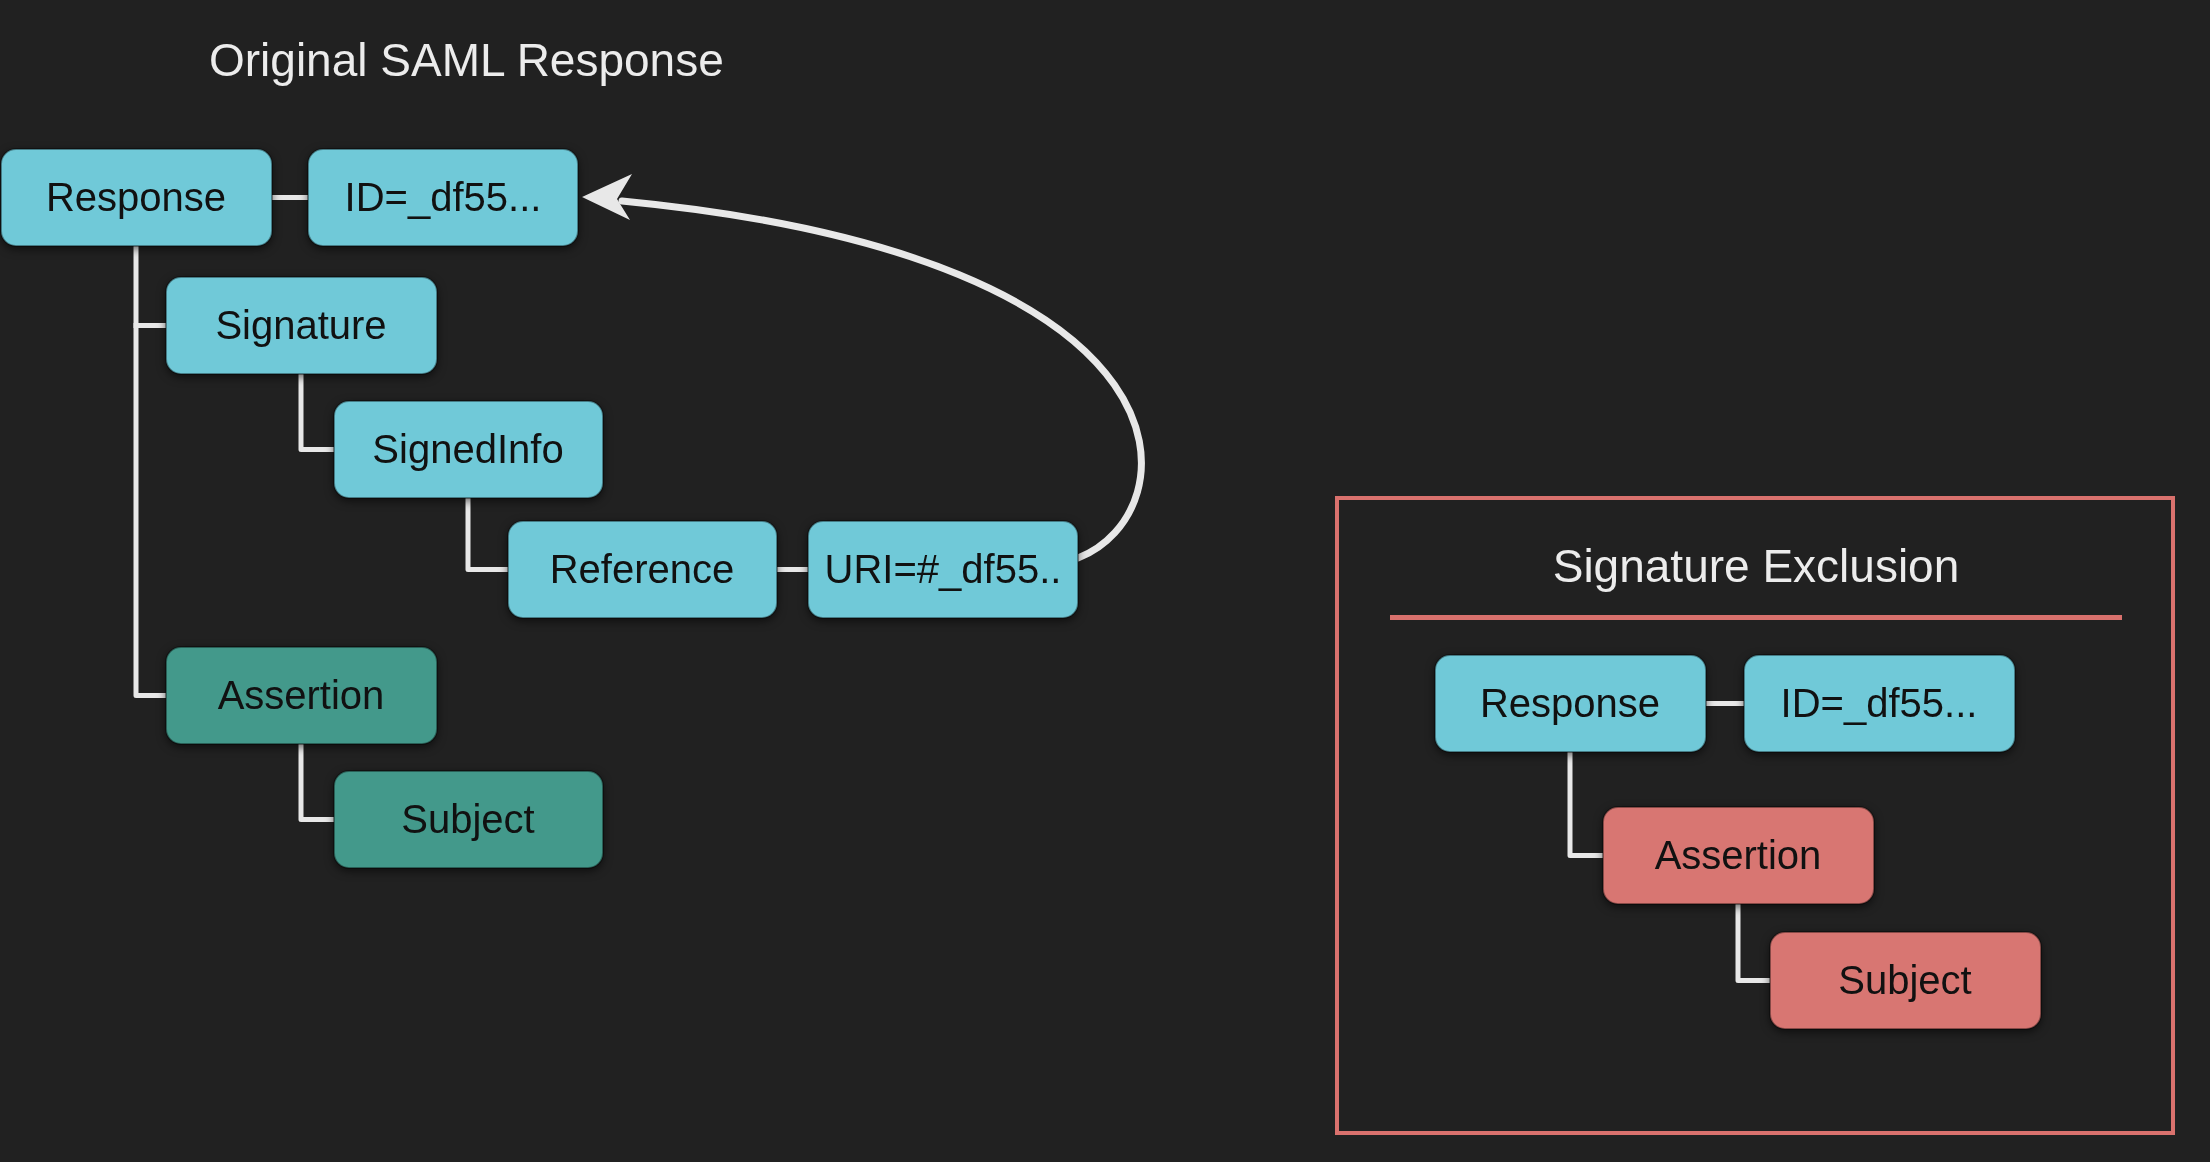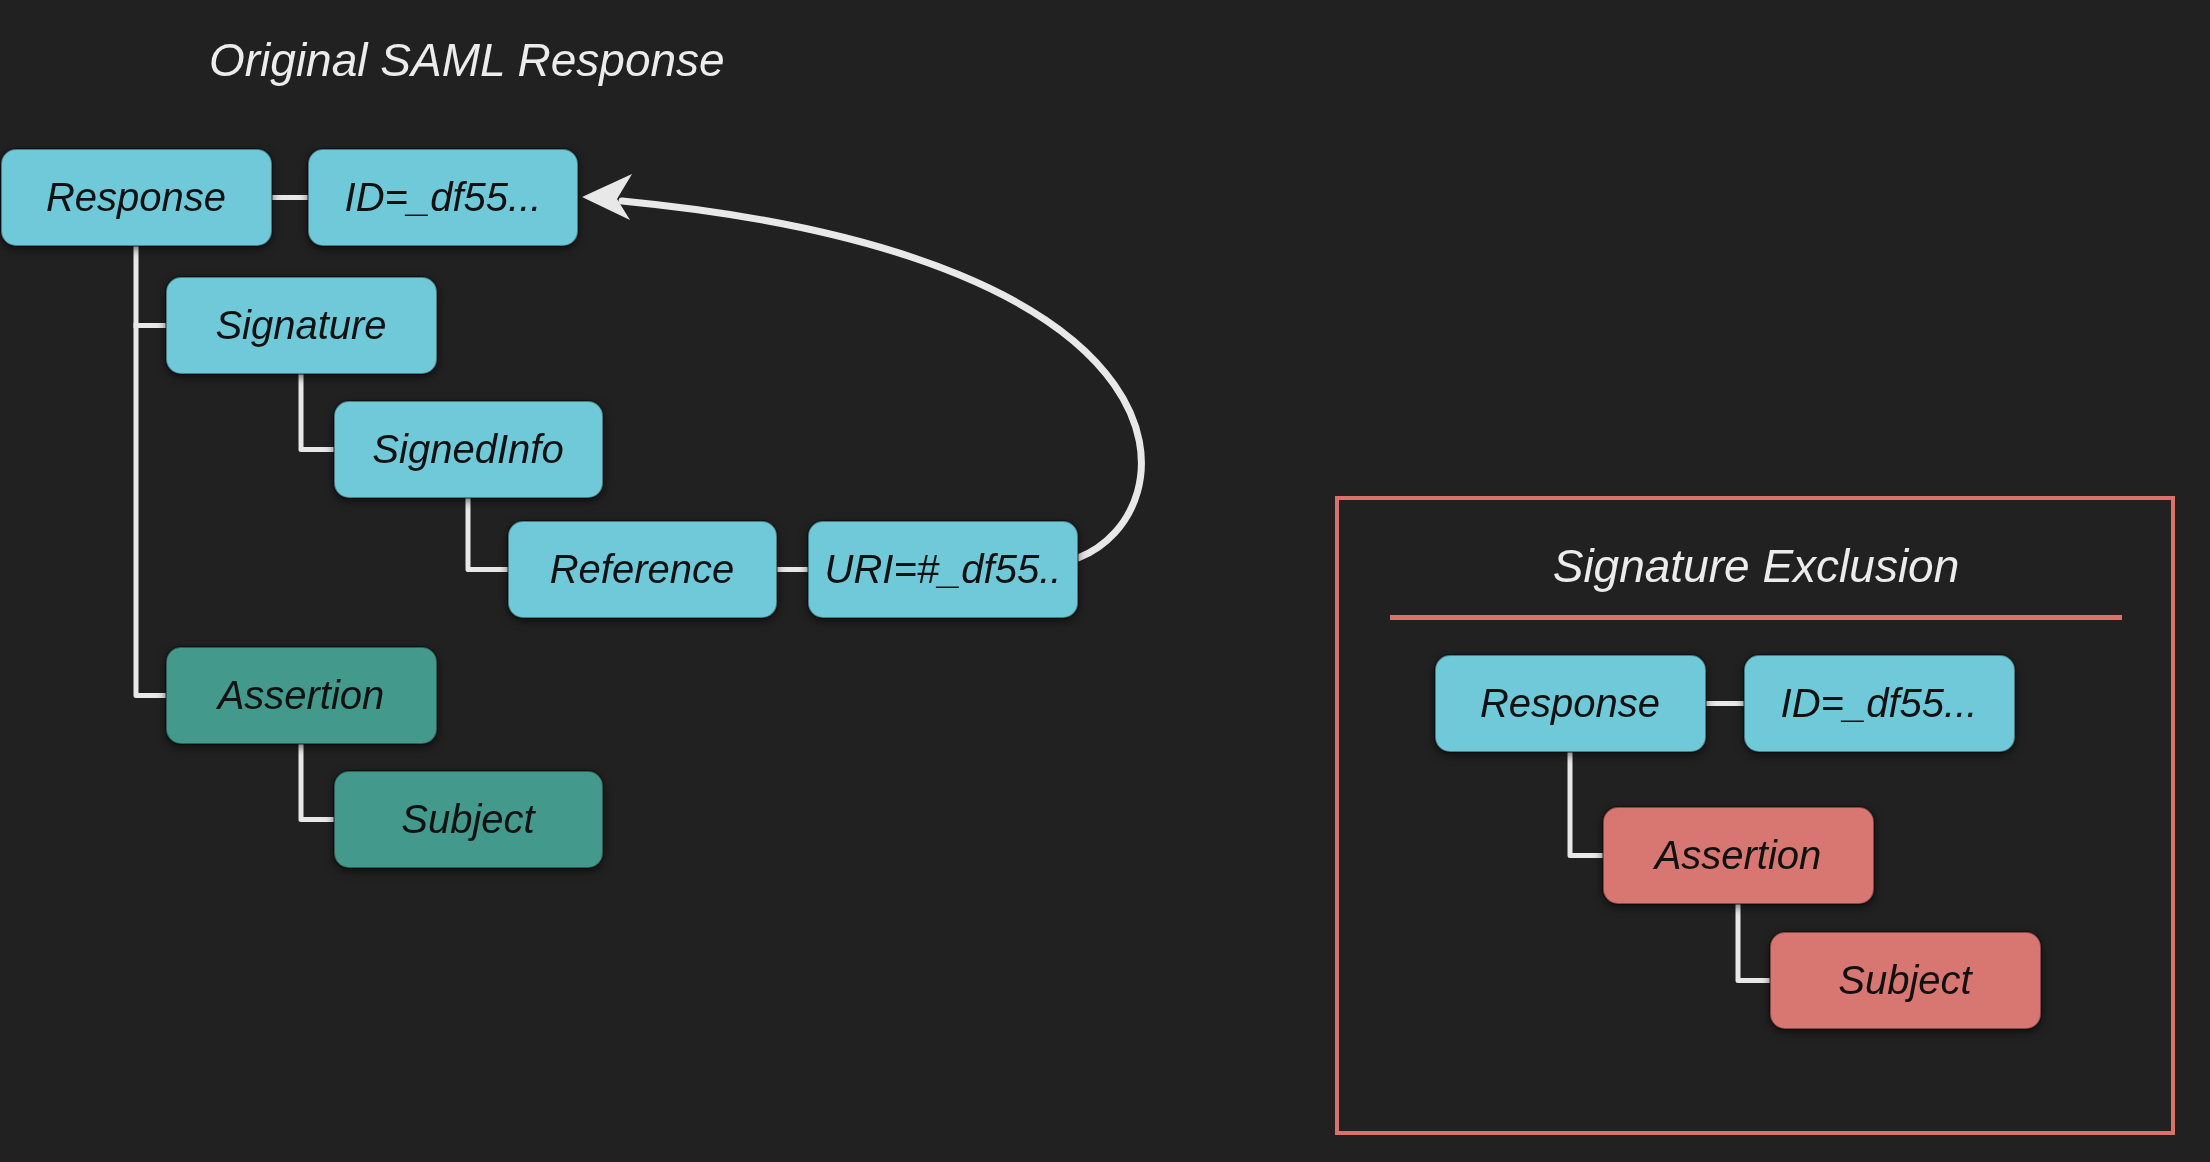--- a/index.html
+++ b/index.html
@@ -6,21 +6,20 @@
     margin: 0;
     padding: 0;
     background: #212121;
   }
   .stage {
     position: relative;
     width: 2210px;
     height: 1162px;
     overflow: hidden;
     font-family: "Liberation Sans", sans-serif;
-    font-style: italic;
   }
   svg { display: block; }
   .node-box {
     stroke: rgba(0,0,0,0.38);
     stroke-width: 2;
     filter: drop-shadow(0px 3px 4px rgba(0,0,0,0.55));
   }
   .edge {
     fill: none;
     stroke-width: 5;

